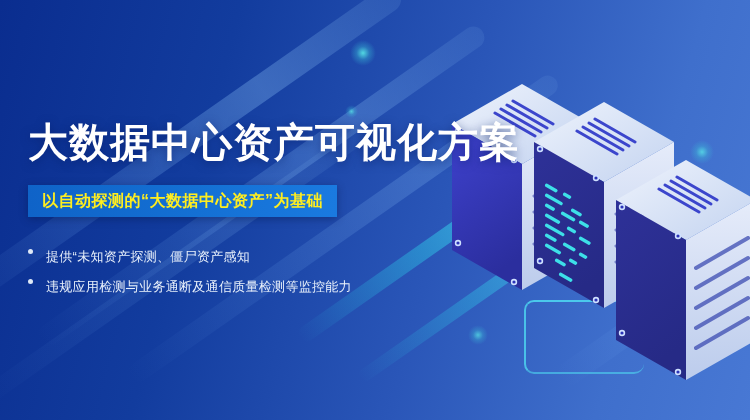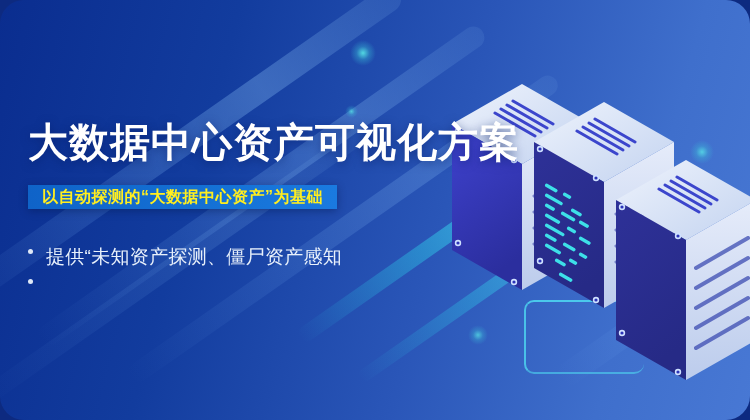--- a/index.html
+++ b/index.html
@@ -1,21 +1,20 @@
 <!DOCTYPE html>
 <html><head>
 <meta charset="utf-8">
 <style>
   html,body{margin:0;padding:0;background:#0d2a80;}
   *{box-sizing:border-box;}
   #banner{
     position:relative;width:750px;height:420px;overflow:hidden;
     font-family:"Liberation Sans","DejaVu Sans",sans-serif;
     background:linear-gradient(105deg,#0a2d8f 0%,#123c9e 28%,#2a56b8 58%,#3f6fcc 82%,#4878d4 100%);
-    border-radius:24px;
   }
   
   .bg-layer{position:absolute;inset:0;pointer-events:none;}
   .streak{
     position:absolute;
     background:linear-gradient(90deg,rgba(130,190,255,0) 0%,rgba(130,190,255,.16) 35%,rgba(150,205,255,.30) 70%,rgba(160,215,255,.10) 100%);
     border-radius:40px;
     transform:rotate(-35deg);
     transform-origin:left center;
   }
@@ -33,34 +32,34 @@
   
   #text-col{position:absolute;left:0;top:0;width:460px;height:420px;}
   #page-title{
     position:absolute;left:28px;top:122px;
     font-size:40px;line-height:1;font-weight:700;color:#ffffff;
     letter-spacing:1px;white-space:nowrap;
     text-shadow:0 2px 10px rgba(8,30,100,.55);
   }
   #subtitle-badge{
     position:absolute;left:28px;top:185px;
-    height:24px;padding:0 14px;display:flex;align-items:center;
+    height:16px;padding:16px 14px;display:flex;align-items:center;
     background:linear-gradient(90deg,#0f63c8 0%,#1470d4 55%,#1a7ae0 100%);
     color:#ffee1f;font-size:16px;font-weight:700;letter-spacing:.5px;
     white-space:nowrap;
     box-shadow:0 2px 8px rgba(5,25,80,.45);
   }
   #bullets{position:absolute;left:28px;top:236px;width:420px;}
   .bullet-row{display:flex;align-items:center;height:30px;}
   .bullet-dot{
     width:5px;height:5px;border-radius:50%;background:#dfe9f7;
     margin-right:13px;flex:0 0 auto;
   }
   .bullet-text{
-    color:#e9f1fb;font-size:19px;letter-spacing:.3px;white-space:nowrap;margin-top:12px;
+    color:#e9f1fb;font-size:13px;letter-spacing:.3px;white-space:nowrap;margin-top:12px;
   }
   
   #servers{position:absolute;left:0;top:0;width:750px;height:420px;}
 </style>
 </head>
 <body>
 
 <div id="banner">
 
   <div class="bg-layer">
@@ -210,17 +209,18 @@
 
     <div id="subtitle-badge">以自动探测的“大数据中心资产”为基础</div>
 
     <div id="bullets">
       <div class="bullet-row">
         <span class="bullet-dot"></span>
         <span class="bullet-text">提供“未知资产探测、僵尸资产感知</span>
       </div>
       <div class="bullet-row">
         <span class="bullet-dot"></span>
+        <span class="bullet-text">违规应用检测与业务通断及通信质量检测等监控能力</span>
       </div>
     </div>
 
   </div>
 </div>
 
 </body></html>

